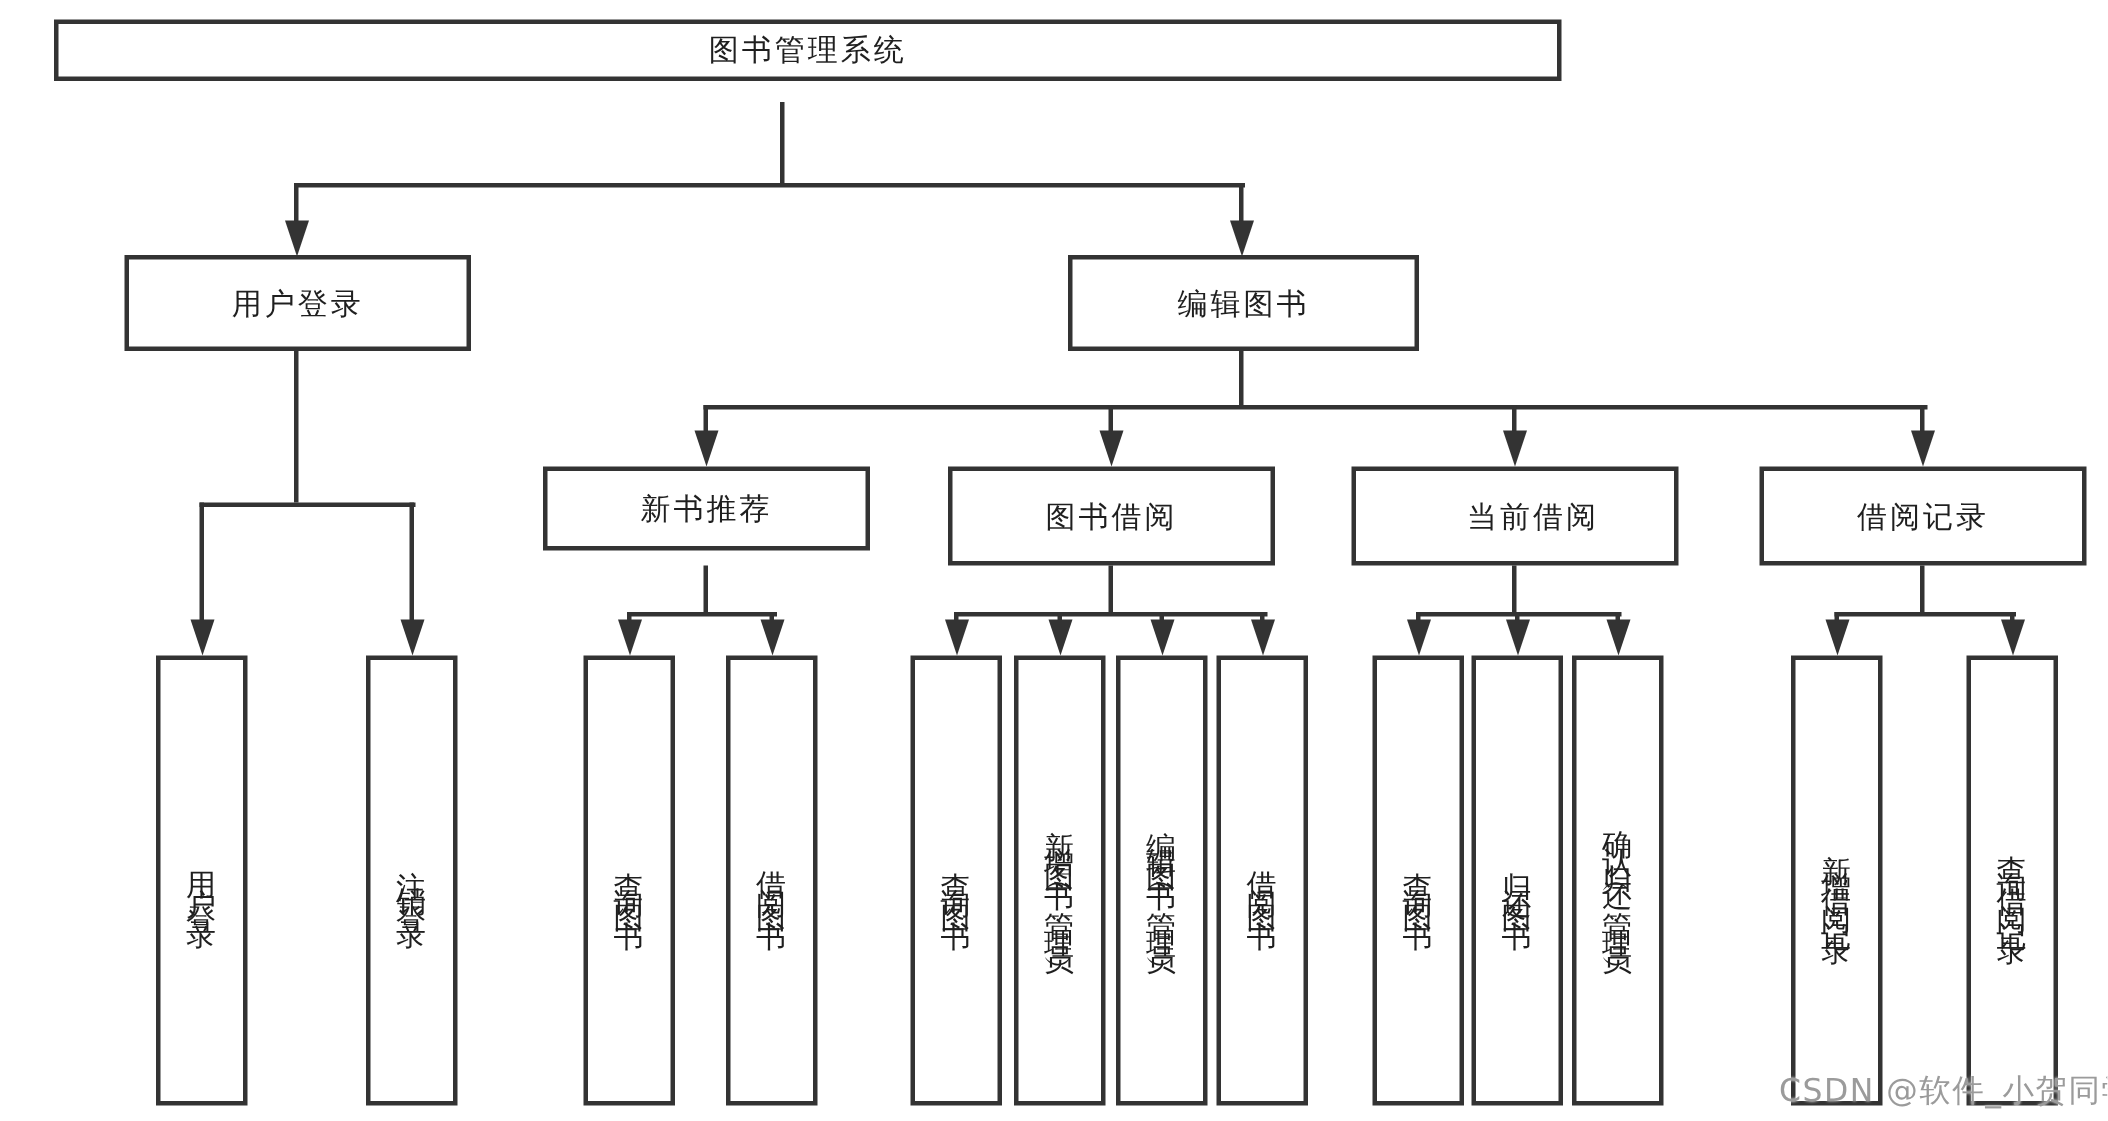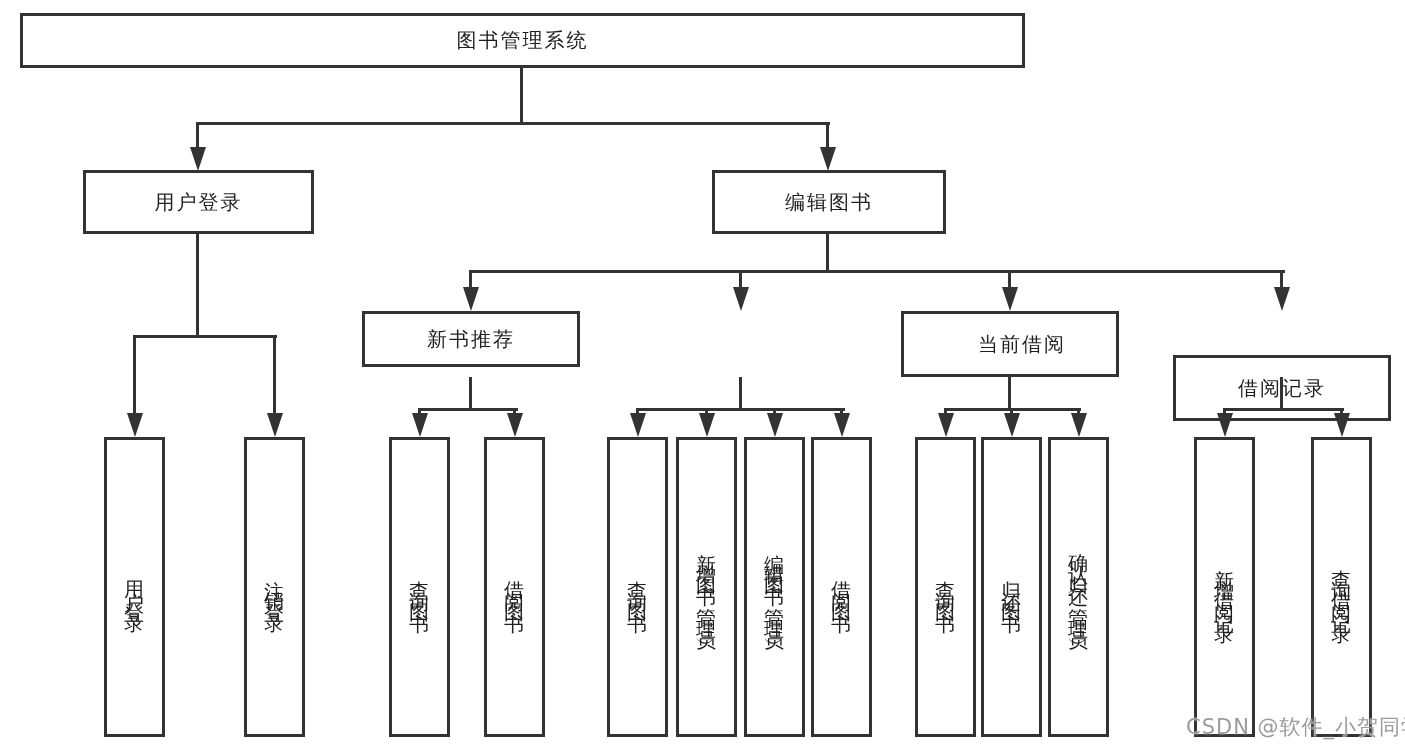--- a/index.html
+++ b/index.html
@@ -62,32 +62,33 @@
     white-space: nowrap;
     text-shadow: 0 0 2px #ffffff;
     z-index: 5;
   }
 </style>
 </head>
 <body>
 
 <div id="stage">
 
-  <div class="node" style="left:20px; top:13px; width:1005px; height:55px;">图书管理系统</div>
+  <div class="node" style="left:36px; top:13px; width:1005px; height:41px;">图书管理系统</div>
 
   <div class="node" style="left:83px; top:170px; width:231px; height:64px;">用户登录</div>
 
   <div class="node" style="left:712px; top:170px; width:234px; height:64px;">编辑图书</div>
 
   <div class="node" style="left:362px; top:311px; width:218px; height:56px;">新书推荐</div>
 
+  <div class="node" style="left:632px; top:311px; width:218px; height:66px;">图书借阅</div>
 
   <div class="node" style="left:901px; top:311px; width:218px; height:66px;padding-left:24px;">当前借阅</div>
 
-  <div class="node" style="left:1173px; top:311px; width:218px; height:66px;margin-top:44px;">借阅记录</div>
+  <div class="node" style="left:1173px; top:311px; width:218px; height:66px;">借阅记录</div>
 
   <div class="node leaf" style="left:104px; top:437px; width:61px; height:300px;">用户登录</div>
 
   <div class="node leaf" style="left:244px; top:437px; width:61px; height:300px;">注销登录</div>
 
   <div class="node leaf" style="left:389px; top:437px; width:61px; height:300px;">查询图书</div>
 
   <div class="node leaf" style="left:484px; top:437px; width:61px; height:300px;">借阅图书</div>
 
   <div class="node leaf" style="left:607px; top:437px; width:61px; height:300px;">查询图书</div>

